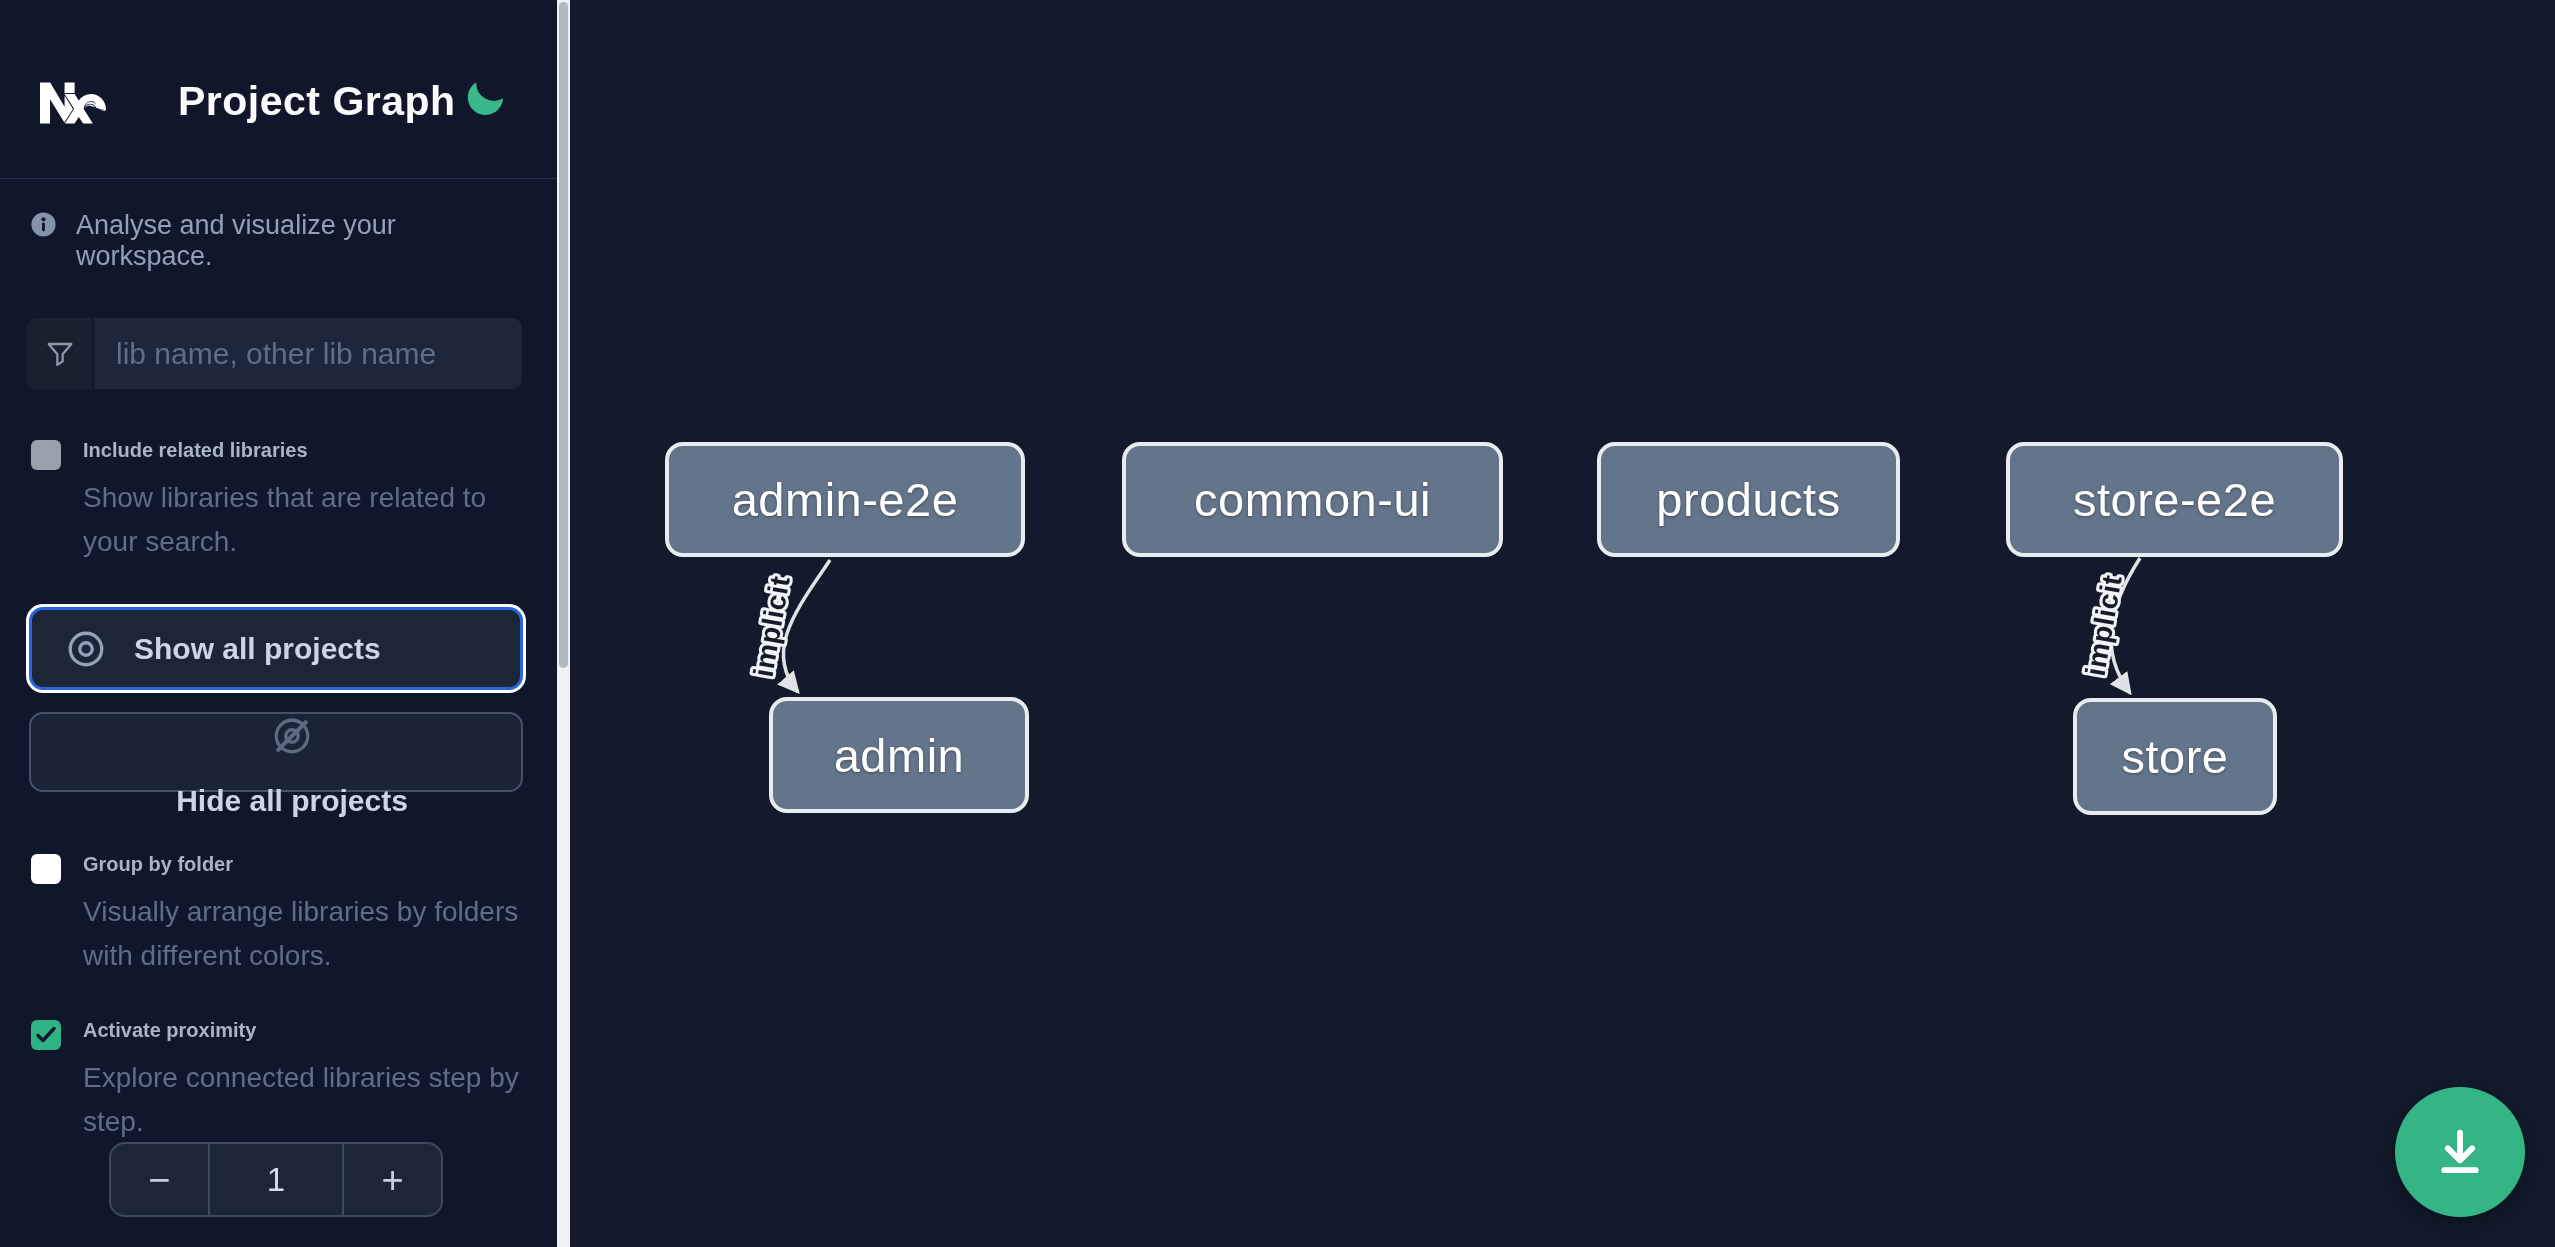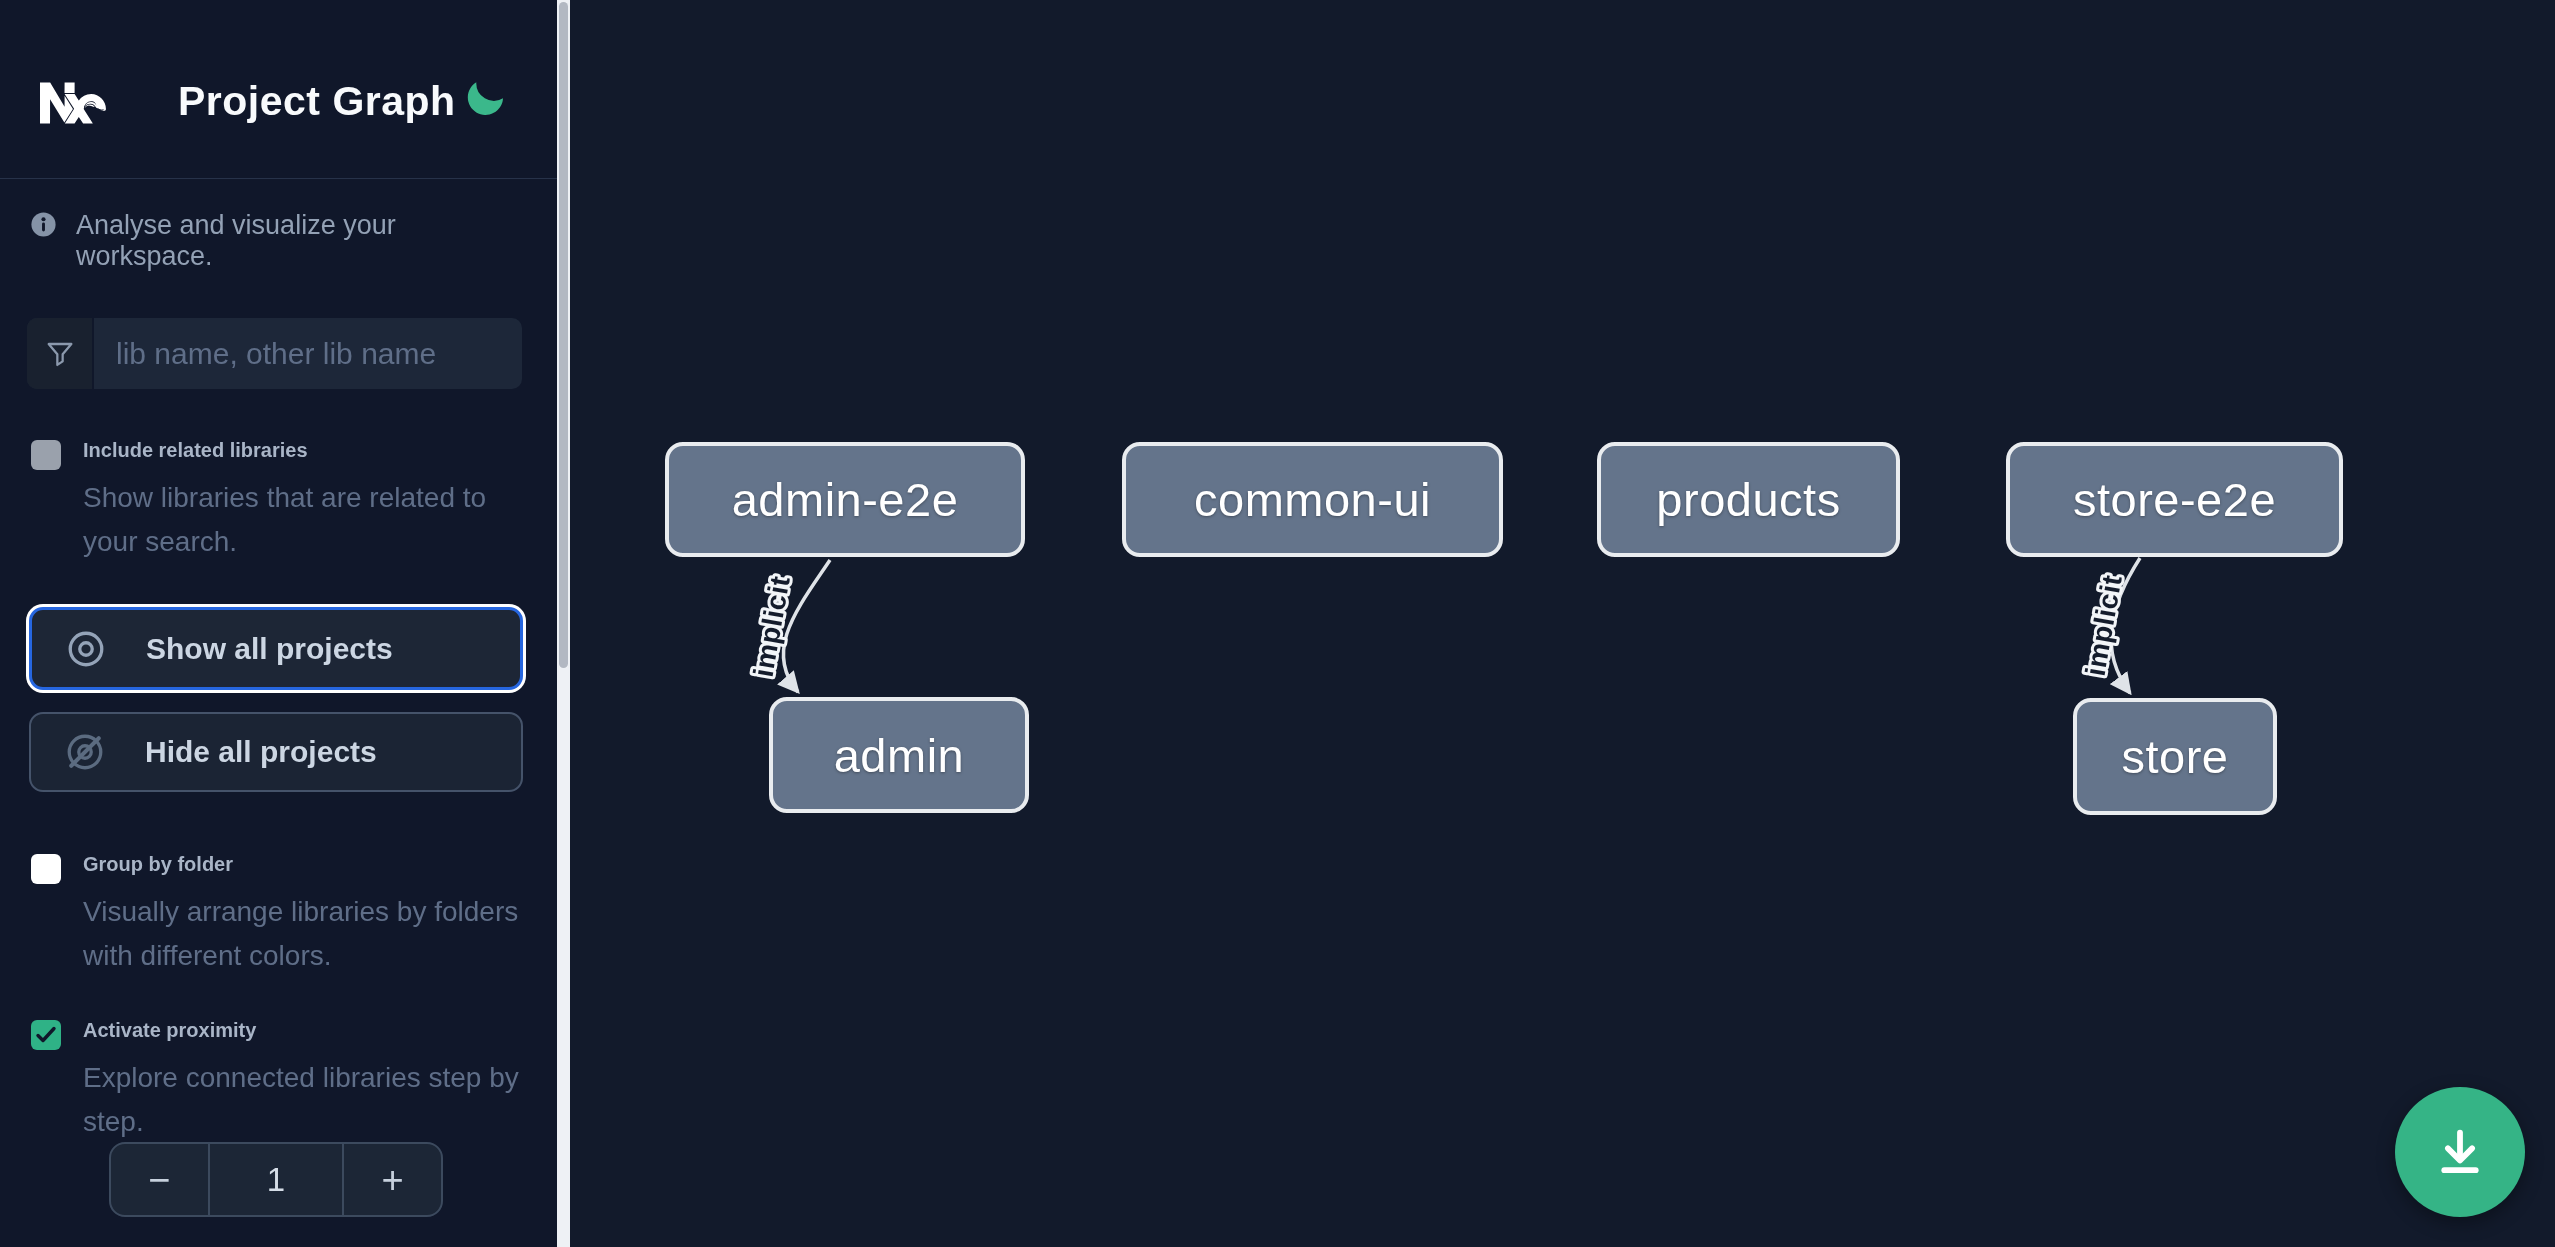--- a/index.html
+++ b/index.html
@@ -61,28 +61,28 @@
     position:absolute; left:83px; top:-1px; font-size:20px; font-weight:700; color:#a9b5c7; cursor:pointer;
   }
   .opt-desc {
     position:absolute; left:83px; top:36px; width:445px;
     font-size:28px; line-height:44px; color:#5f6e88; font-weight:400;
   }
 
   
   .sb-btn {
     position:absolute; left:29px; width:494px;
-    display:flex; align-items:center; gap:38px; padding-left:32px;
+    display:flex; align-items:center; gap:26px; padding-left:32px;
     background:#1b2434; border:2px solid #45536a; border-radius:14px;
     font-family:"Liberation Sans", sans-serif;
     font-size:30px; font-weight:700; color:#ccd6e3; cursor:pointer;
   }
   .sb-btn svg { width:44px; height:44px; flex:none; }
   .btn-show { top:607px; height:83px; background:#1d2636; border:3px solid #2666e0; box-shadow:0 0 0 3px #ffffff; }
-  .btn-hide { top:712px; height:80px; }
+  .btn-hide { top:712px; height:80px;flex-direction:column; }
 
   
   .stepper {
     position:absolute; left:109px; top:1142px; width:334px; height:75px;
     display:flex; background:#1c2636; border:2px solid #3c4a5e; border-radius:16px; overflow:hidden;
   }
   .stepper button {
     width:98px; border:none; background:transparent; color:#c6d0dd; font-size:38px; cursor:pointer;
     font-family:"Liberation Sans", sans-serif; line-height:1;
   }

